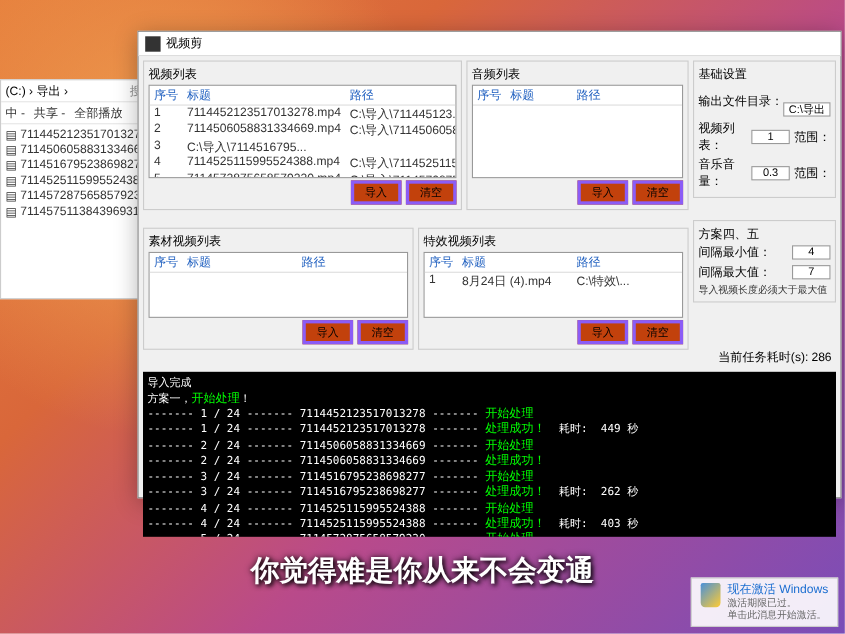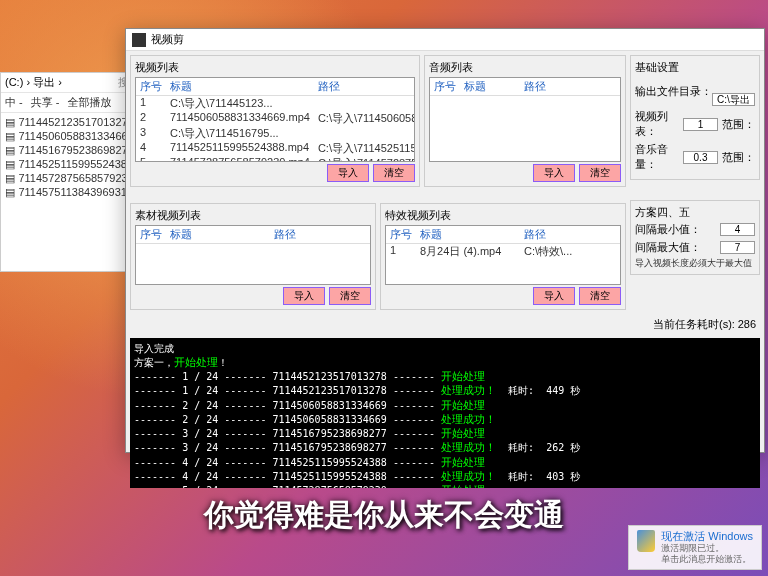--- a/index.html
+++ b/index.html
@@ -28,30 +28,30 @@
 .list-head span:nth-child(1){width:30px;padding:1px 4px}
 .list-head span:nth-child(2){flex:1;padding:1px 4px}
 .list-head span:nth-child(3){width:100px;padding:1px 4px}
 .list-row{display:flex;font-size:10px;color:#333}
 .list-row span:nth-child(1){width:30px;padding:0 4px}
 .list-row span:nth-child(2){flex:1;padding:0 4px;overflow:hidden;white-space:nowrap}
 .list-row span:nth-child(3){width:100px;padding:0 4px;overflow:hidden;white-space:nowrap}
 .row-pair{display:flex;gap:4px}
 .row-pair>div{flex:1}
 .btns{display:flex;justify-content:flex-end;gap:4px;margin-top:2px}
-.btn{background:#fca5a5;border:1px solid #8b5cf6;padding:1px 10px;font-size:10px;cursor:pointer}
+.btn{background:#c2410c;border:3px solid #8b5cf6;padding:1px 10px;font-size:10px;cursor:pointer}
 .setting-row{display:flex;align-items:center;margin-bottom:3px;font-size:10px}
 .setting-row label{flex:1}
 .setting-row input{width:35px;border:1px solid #999;text-align:center;font-size:10px;padding:0 2px}
 .setting-row .rng{margin-left:4px}
 .note{font-size:9px;color:#333;line-height:1.3}
 .console{background:#000;color:#fff;font-family:Consolas,monospace;font-size:10px;padding:4px;margin:0 4px 4px;height:150px;overflow:hidden;white-space:pre;line-height:1.3}
 .console .g{color:#0f0}
 .status-ln{font-size:10px;padding:2px 4px;text-align:right}
-.subtitle{position:absolute;bottom:40px;width:100%;text-align:center;font-size:30px;color:#fff;font-weight:bold;text-shadow:0 0 6px rgba(0,0,0,.8),2px 2px 4px rgba(0,0,0,.9);z-index:5}
+.subtitle{position:absolute;bottom:40px;width:100%;text-align:center;font-size:26px;color:#fff;font-weight:bold;text-shadow:0 0 6px rgba(0,0,0,.8),2px 2px 4px rgba(0,0,0,.9);z-index:5}
 .watermark{position:absolute;right:6px;bottom:6px;background:rgba(255,255,255,.9);border:1px solid #ccc;padding:4px 8px;font-size:10px;z-index:4;display:flex;align-items:flex-start;gap:6px}
 .watermark .shield{width:18px;height:22px;background:linear-gradient(135deg,#4a90d9,#fc3);border-radius:2px 2px 4px 4px}
 .wm-txt{line-height:1.2}
 .wm-txt .t1{color:#1a6dd0;font-size:11px}
 .wm-txt .t2{color:#666;font-size:9px}
 </style>
 </head>
 <body>
 
 <div class="explorer">
@@ -104,20 +104,21 @@
           <div class="panel-title">视频列表</div>
           <div class="list-box">
             <div class="list-head">
                 <span>序号</span>
                 <span>标题</span>
                 <span>路径</span>
               </div>
             <div id="vid-rows">
                 <div class="list-row">
                   <span>1</span>
+                  <span>7114452123517013278.mp4</span>
                   <span>C:\导入\711445123...</span>
                 </div>
                 <div class="list-row">
                   <span>2</span>
                   <span>7114506058831334669.mp4</span>
                   <span>C:\导入\7114506058...</span>
                 </div>
                 <div class="list-row">
                   <span>3</span>
                   <span>C:\导入\7114516795...</span>

